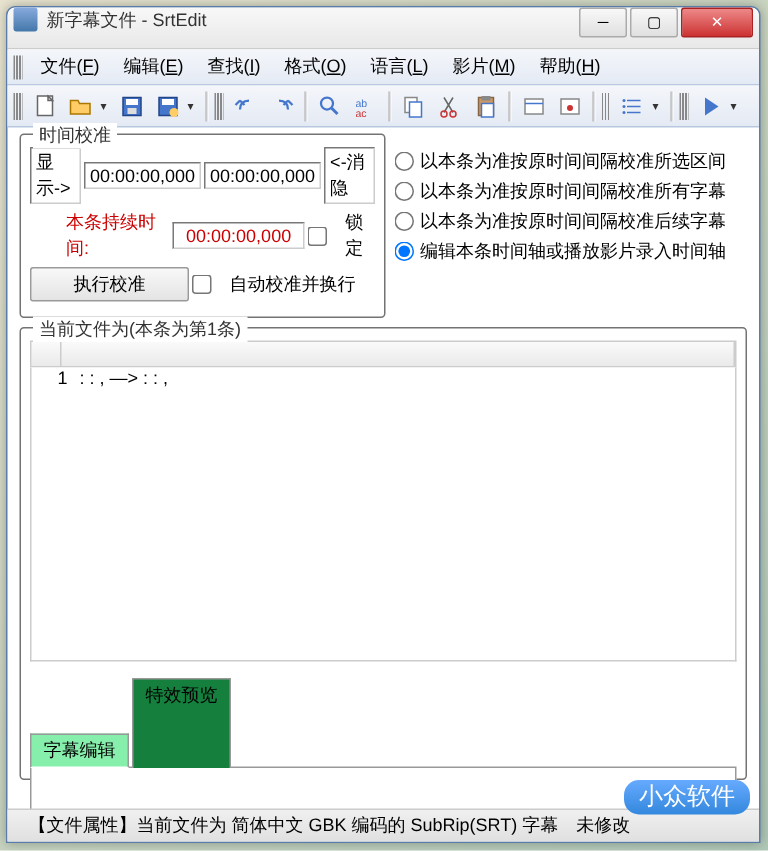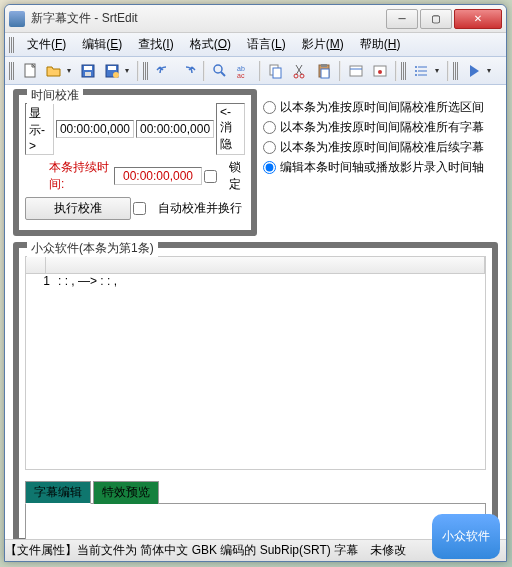--- a/index.html
+++ b/index.html
@@ -1,56 +1,56 @@
 <!DOCTYPE html>
 <html><head>
 <meta charset="utf-8">
 <style>
 * { box-sizing: border-box; margin: 0; padding: 0; font-family: "Microsoft YaHei", "SimSun", Tahoma, sans-serif; }
 body { background: linear-gradient(135deg, #e8e4d0 0%, #c8d4c0 50%, #b0c8b8 100%); width: 512px; height: 567px; overflow: hidden; padding: 4px; }
 .window { width: 503px; height: 558px; background: #fff; border: 1px solid #5a7ca8; border-radius: 6px 6px 0 0; box-shadow: 0 0 8px rgba(0,0,0,0.3); position: relative; }
-.titlebar { height: 28px; background: linear-gradient(#f8f8f8, #e8e8e8); border-bottom: 1px solid #ccc; display: flex; align-items: center; padding: 0 4px; border-radius: 6px 6px 0 0; }
+.titlebar { height: 28px; background: linear-gradient(#f8f8f8, #e8e8e8); border-bottom: 1px solid #ccc; display: flex; align-items: flex-start; padding: 0 4px; border-radius: 6px 6px 0 0; }
 .titlebar .icon { width: 16px; height: 16px; background: linear-gradient(#8ad, #47a); border-radius: 2px; margin-right: 6px; }
 .titlebar .title { font-size: 12px; color: #333; flex: 1; }
 .win-btns { display: flex; gap: 0; }
 .win-btn { width: 32px; height: 20px; border: 1px solid #aaa; background: linear-gradient(#f8f8f8, #e0e0e0); font-size: 10px; display: flex; align-items: center; justify-content: center; cursor: pointer; border-radius: 2px; margin-left: 2px; }
 .win-btn.close { width: 48px; background: linear-gradient(#e88, #c33); color: #fff; border-color: #a22; }
 .menubar { height: 24px; background: linear-gradient(#f4f6fa, #e4eaf4); border-bottom: 1px solid #b8c8e0; display: flex; align-items: center; padding: 0 4px; font-size: 12px; }
 .menubar .grip { width: 6px; height: 16px; background: repeating-linear-gradient(90deg, #888 0 1px, transparent 1px 2px); margin-right: 4px; }
 .menu-item { padding: 2px 8px; cursor: pointer; }
 .menu-item u { text-decoration: underline; }
 .toolbar { height: 28px; background: linear-gradient(#f4f6fa, #e4eaf4); border-bottom: 1px solid #b8c8e0; display: flex; align-items: center; padding: 0 4px; gap: 2px; }
 .toolbar .grip { width: 6px; height: 18px; background: repeating-linear-gradient(90deg, #888 0 1px, transparent 1px 2px); margin-right: 2px; }
 .tb-btn { width: 22px; height: 22px; display: flex; align-items: center; justify-content: center; cursor: pointer; border-radius: 2px; }
 .tb-sep { width: 2px; height: 20px; background: linear-gradient(90deg, #aaa, #fff); margin: 0 2px; }
 .tb-dd { width: 8px; font-size: 8px; color: #333; cursor: pointer; }
 .content { padding: 4px 8px; }
-.groupbox { border: 6px solid #737373; border-radius: 3px; padding: 8px 6px 6px; margin-bottom: 6px; position: relative; font-size: 12px; }
+.groupbox { border: 1px solid #737373; border-radius: 3px; padding: 8px 6px 6px; margin-bottom: 6px; position: relative; font-size: 12px; }
 .groupbox > .legend { position: absolute; top: -8px; left: 8px; background: #fff; padding: 0 4px; color: #333; }
 .time-row { display: flex; align-items: center; gap: 2px; margin-bottom: 4px; }
 .time-display { border: 1px inset #ccc; padding: 1px 3px; font-size: 12px; background: #fff; }
 .red-label { color: #c00; margin-left: 24px; }
 .red-time { color: #c00; border: 1px inset #ccc; padding: 1px 8px; background: #fff; }
 .chk { display: flex; align-items: center; gap: 12px; }
 .chk input { margin: 0; }
 .btn { background: linear-gradient(#f8f8f8, #e4e4e4); border: 1px solid #999; padding: 2px 28px; font-size: 12px; cursor: pointer; border-radius: 2px; }
 .radios { font-size: 12px; }
 .radio-row { display: flex; align-items: center; gap: 4px; margin-bottom: 3px; cursor: pointer; }
 .radio-row input { margin: 0; }
 .flex-row { display: flex; gap: 6px; }
 .list-hdr { display: flex; background: linear-gradient(#fafafa, #eaeaea); border: 1px solid #ccc; font-size: 12px; height: 18px; }
 .list-hdr div { border-right: 1px solid #ccc; padding: 0 4px; }
 .list-body { border: 1px solid #ccc; border-top: none; height: 196px; background: #fff; font-size: 12px; overflow: auto; }
 .list-row { display: flex; padding: 0 4px; }
 .tabs { display: flex; border-bottom: 1px solid #999; margin-top: 10px; font-size: 12px; }
 .tab { border: 1px solid #999; border-bottom: none; padding: 2px 8px; background: #15803d; margin-right: 2px; cursor: pointer; position: relative; top: 1px; }
-.tab.active { background: #0f766e; border-bottom: 1px solid #fff; }
+.tab.active { background: #86efac; border-bottom: 1px solid #fff; margin-top: 37px; }
 .editbox { border: 1px solid #999; border-top: none; height: 44px; background: #fff; }
-.statusbar { position: absolute; bottom: 0; left: 0; right: 0; height: 22px; background: linear-gradient(#f0f0f0, #e0e0e0); border-top: 1px solid #ccc; font-size: 12px; display: flex; align-items: center; padding: 0 0; }
-.pill { position: absolute; right: 6px; bottom: 2px; background: linear-gradient(#6af, #38d); color: #fff; padding: 14px 10px; border-radius: 10px; font-size: 12px; }
+.statusbar { position: absolute; bottom: 0; left: 0; right: 0; height: 22px; background: linear-gradient(#f0f0f0, #e0e0e0); border-top: 1px solid #ccc; font-size: 12px; display: flex; align-items: center; padding: 0 14px; }
+.pill { position: absolute; right: 6px; bottom: 18px; background: linear-gradient(#6af, #38d); color: #fff; padding: 1px 10px; border-radius: 10px; font-size: 16px; }
 svg { display: block; }
 </style>
 </head>
 <body>
 
 <div class="window">
   <div class="titlebar">
     <div class="icon"></div>
     <div class="title">新字幕文件 - SrtEdit</div>
     <div class="win-btns">
@@ -224,21 +224,21 @@
             <span>以本条为准按原时间间隔校准后续字幕</span>
           </label>
         <label class="radio-row">
             <input type="radio" name="m" checked="" style="">
             <span>编辑本条时间轴或播放影片录入时间轴</span>
           </label>
       </div>
     </div>
 
     <div class="groupbox" style="height:302px">
-      <div class="legend">小众软件(本条为第1条)</div>
+      <div class="legend">当前文件为(本条为第1条)</div>
       <div class="list-hdr">
         <div style="width:20px"></div>
           <div style="flex:1"></div>
       </div>
       <div class="list-body">
         <div class="list-row">
           <div style="width:20px;text-align:right">1</div>
           <div style="padding-left:8px"> : : ,    —&gt;    : : ,  </div>
         </div>
       </div>

